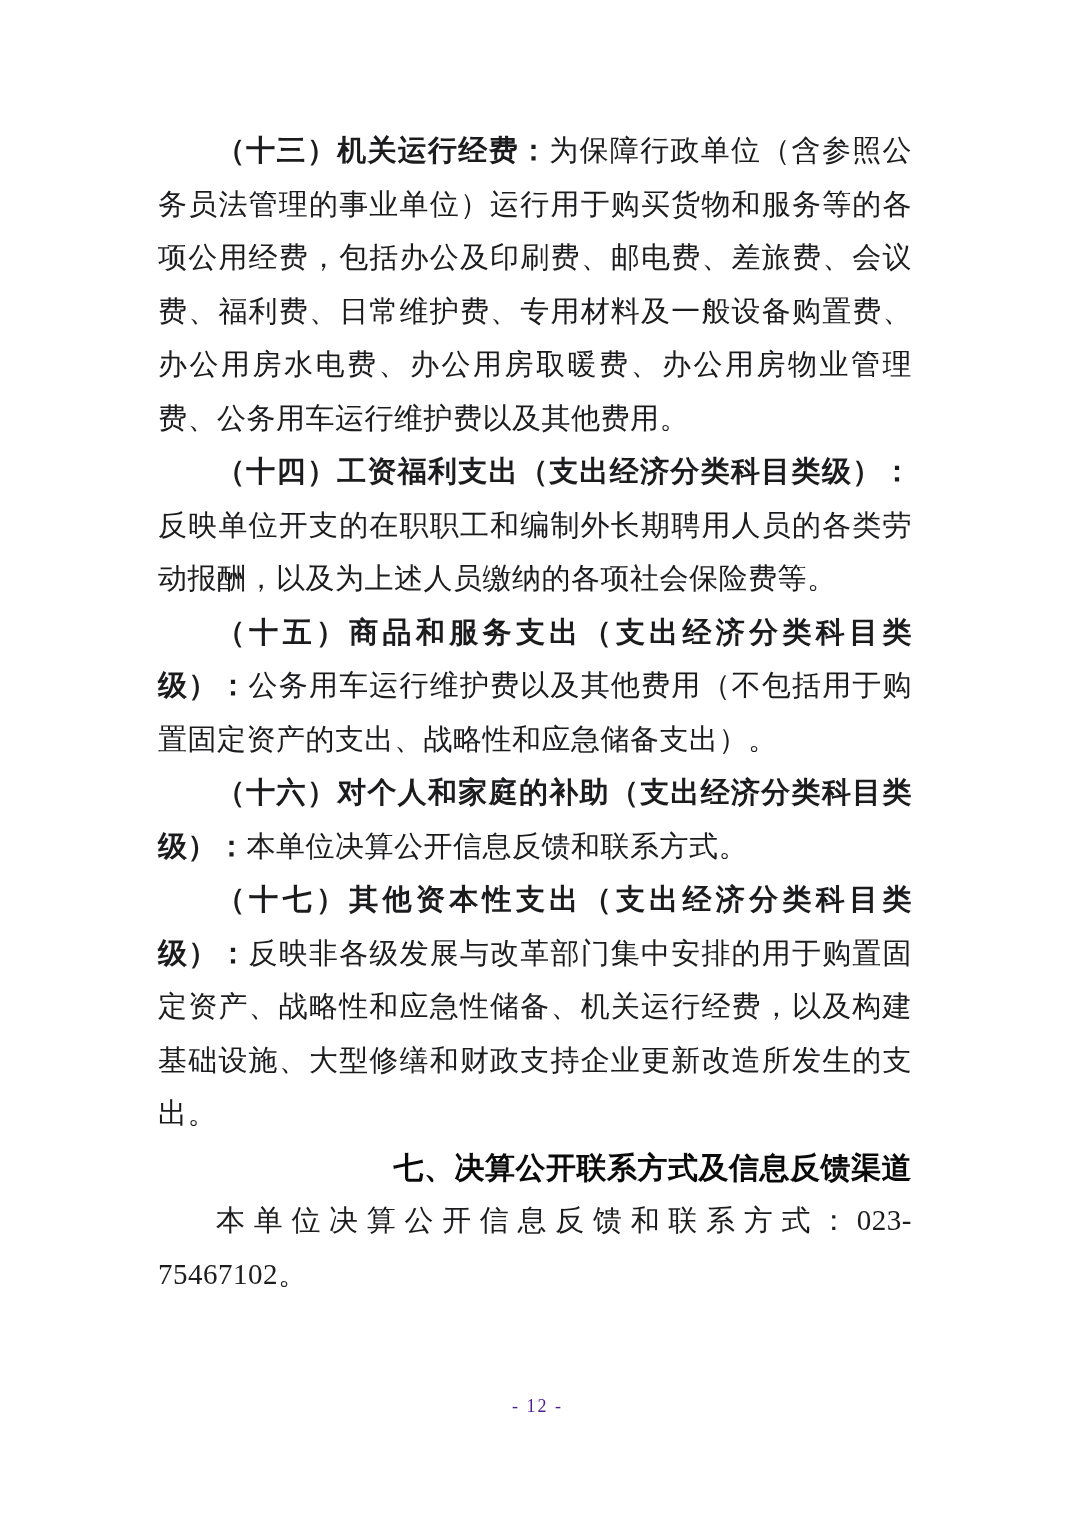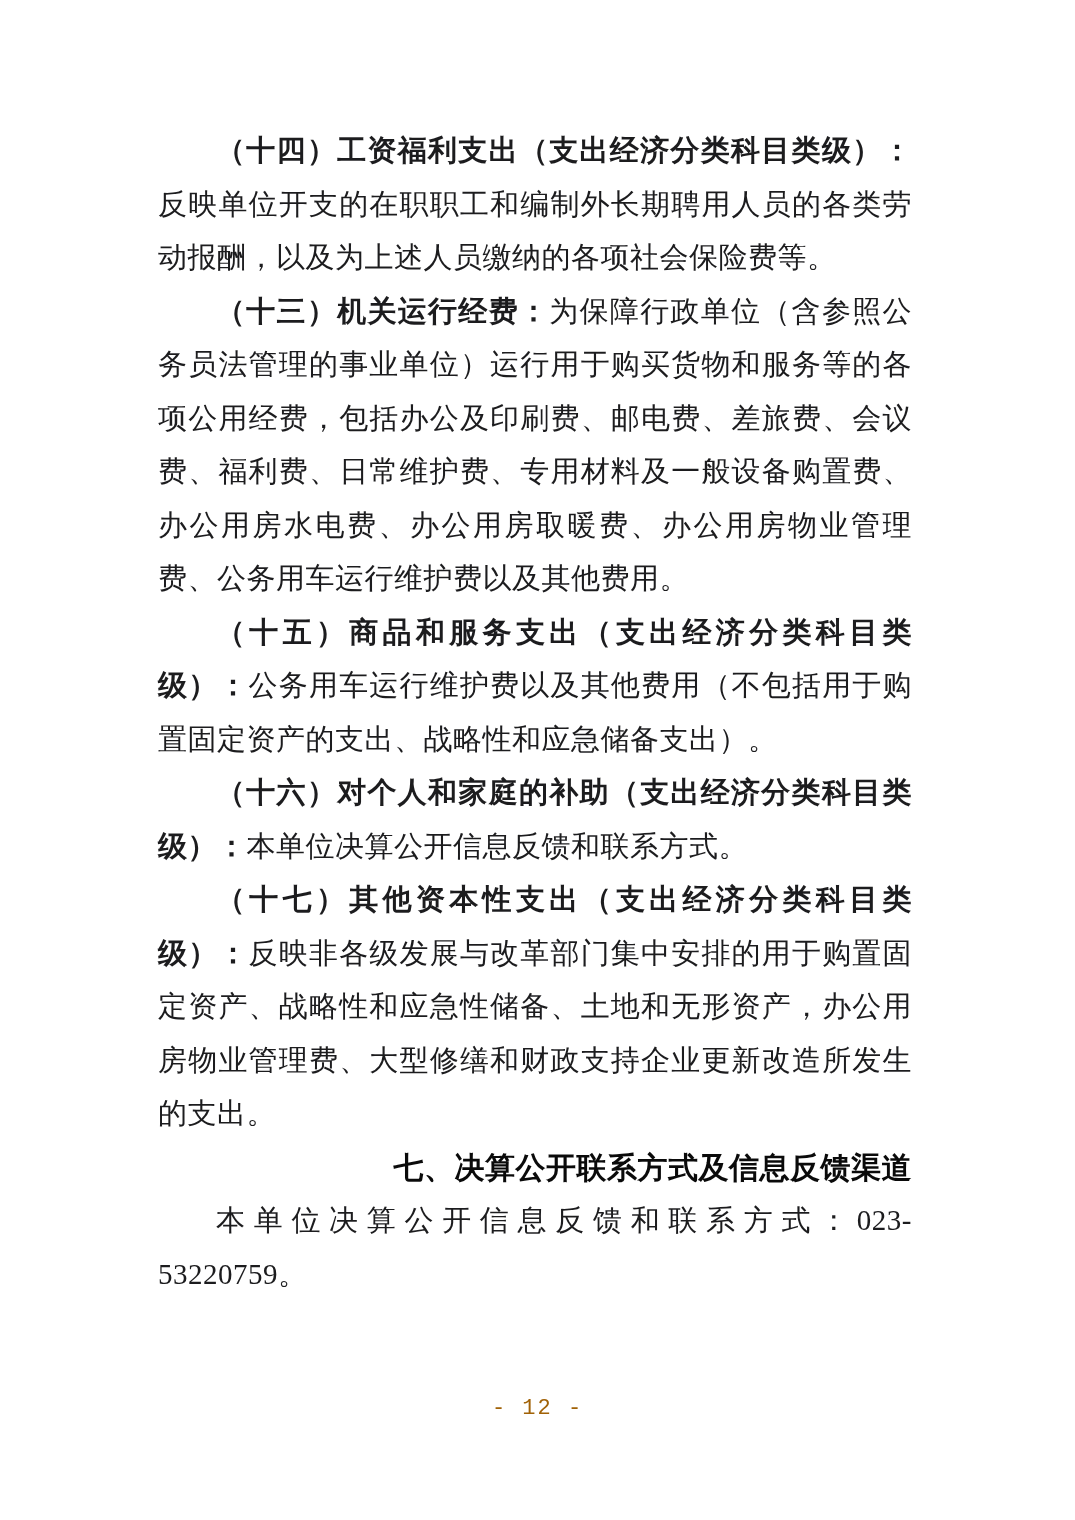--- a/index.html
+++ b/index.html
@@ -42,42 +42,41 @@
     font-size: 30px;
     color: #0a0a0a;
     text-align: right;
   }
   .footer {
     position: absolute;
     left: 0;
     right: 0;
     top: 1396px;
     text-align: center;
-    font-size: 22px;
+    font-size: 18px;
     letter-spacing: 2px;
-    color: #a16207;
-    font-family: Liberation Mono, monospace;
+    color: #4c1d95;
   }
 </style>
 </head>
 <body>
 
 <div class="page">
   <div class="content">
 
+    <p class="para"><span class="para-label">（十三）机关运行经费：</span><span>为保障行政单位（含参照公务员法管理的事业单位）运行用于购买货物和服务等的各项公用经费，包括办公及印刷费、邮电费、差旅费、会议费、福利费、日常维护费、专用材料及一般设备购置费、办公用房水电费、办公用房取暖费、办公用房物业管理费、公务用车运行维护费以及其他费用。</span></p>
+
     <p class="para"><span class="para-label">（十四）工资福利支出（支出经济分类科目类级）：</span><span>反映单位开支的在职职工和编制外长期聘用人员的各类劳动报酬，以及为上述人员缴纳的各项社会保险费等。</span></p>
-
-    <p class="para"><span class="para-label">（十三）机关运行经费：</span><span>为保障行政单位（含参照公务员法管理的事业单位）运行用于购买货物和服务等的各项公用经费，包括办公及印刷费、邮电费、差旅费、会议费、福利费、日常维护费、专用材料及一般设备购置费、办公用房水电费、办公用房取暖费、办公用房物业管理费、公务用车运行维护费以及其他费用。</span></p>
 
     <p class="para"><span class="para-label">（十五）商品和服务支出（支出经济分类科目类级）：</span><span>公务用车运行维护费以及其他费用（不包括用于购置固定资产的支出、战略性和应急储备支出）。</span></p>
 
     <p class="para"><span class="para-label">（十六）对个人和家庭的补助（支出经济分类科目类级）：</span><span>本单位决算公开信息反馈和联系方式。</span></p>
 
-    <p class="para"><span class="para-label">（十七）其他资本性支出（支出经济分类科目类级）：</span><span>反映非各级发展与改革部门集中安排的用于购置固定资产、战略性和应急性储备、土地和无形资产，办公用房物业管理费、大型修缮和财政支持企业更新改造所发生的支出。</span></p>
+    <p class="para"><span class="para-label">（十七）其他资本性支出（支出经济分类科目类级）：</span><span>反映非各级发展与改革部门集中安排的用于购置固定资产、战略性和应急性储备、机关运行经费，以及构建基础设施、大型修缮和财政支持企业更新改造所发生的支出。</span></p>
 
     <p class="section-heading">七、决算公开联系方式及信息反馈渠道</p>
 
-    <p class="para">本单位决算公开信息反馈和联系方式：023-53220759。</p>
+    <p class="para">本单位决算公开信息反馈和联系方式：023-75467102。</p>
 
   </div>
 
   <div class="footer">- 12 -</div>
 </div>
 
 </body></html>

